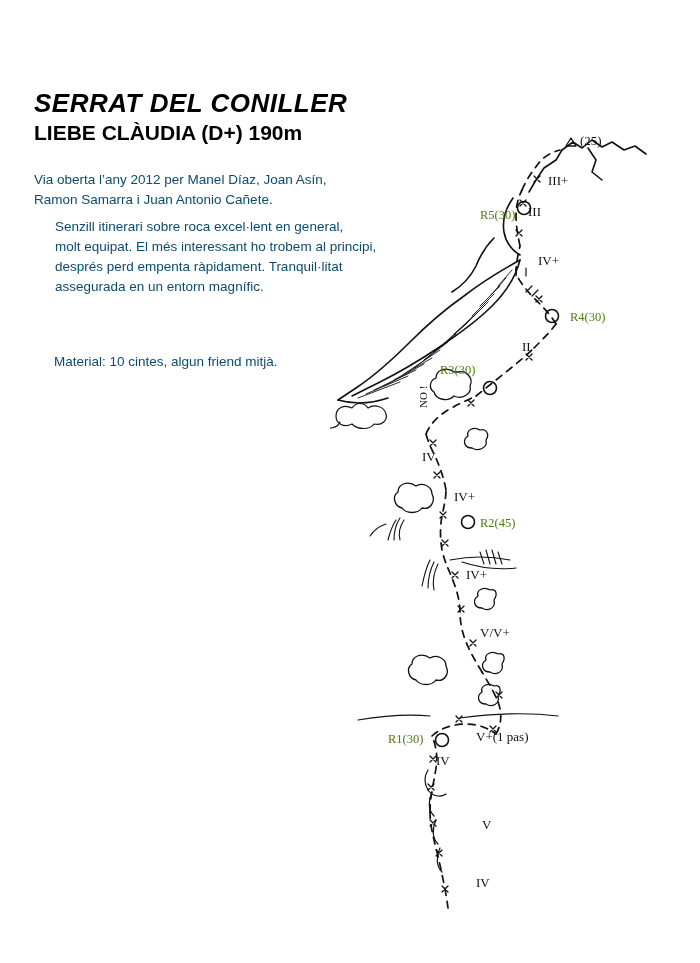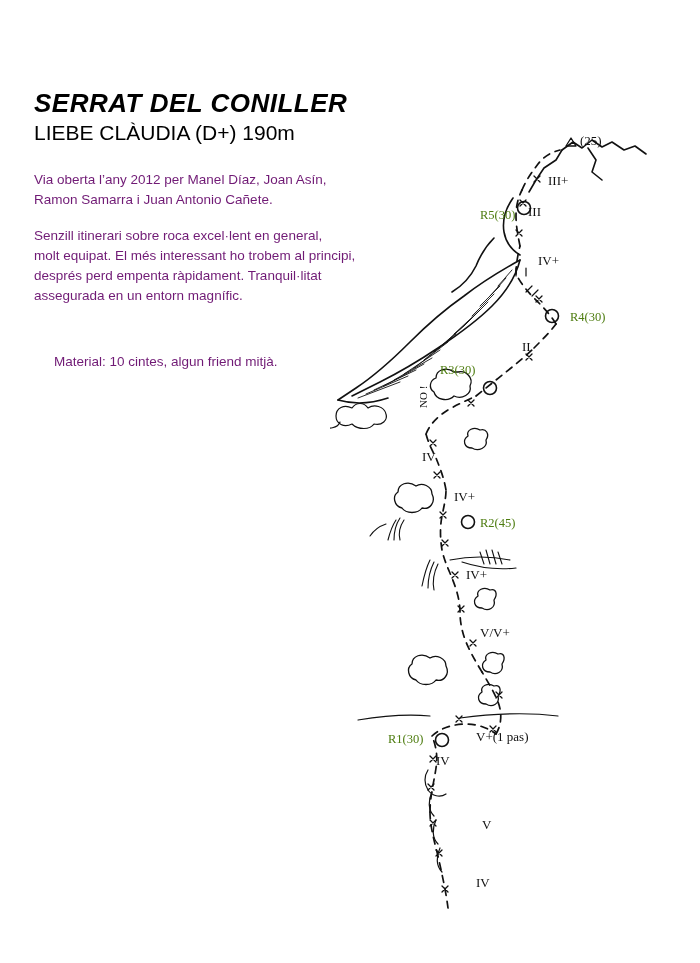--- a/index.html
+++ b/index.html
@@ -27,34 +27,34 @@
     letter-spacing: 0.5px;
     color: #000;
     white-space: nowrap;
     margin-top: 8px;
   }
   #subtitle {
     position: absolute;
     left: 34px;
     top: 121px;
     font-size: 21px;
-    font-weight: normal;
+    font-weight: bold;
     color: #000;
     white-space: nowrap;
   }
   .para {
     position: absolute;
     left: 34px;
     font-size: 13.5px;
     line-height: 20px;
-    color: #701a75;
+    color: #0c4a6e;
     width: 360px;
   }
   #para1 { top: 170px; }
-  #para2 { top: 226px; }
+  #para2 { top: 217px; margin-left: 21px; }
   #para3 { top: 352px; margin-left: 20px; }
 
   
   #topo {
     position: absolute;
     left: 330px;
     top: 120px;
     width: 360px;
     height: 790px;
   }

